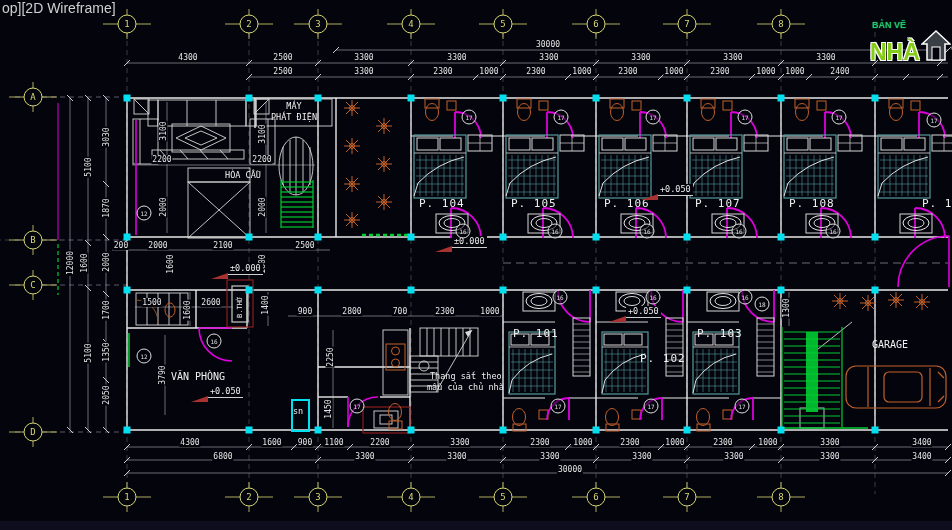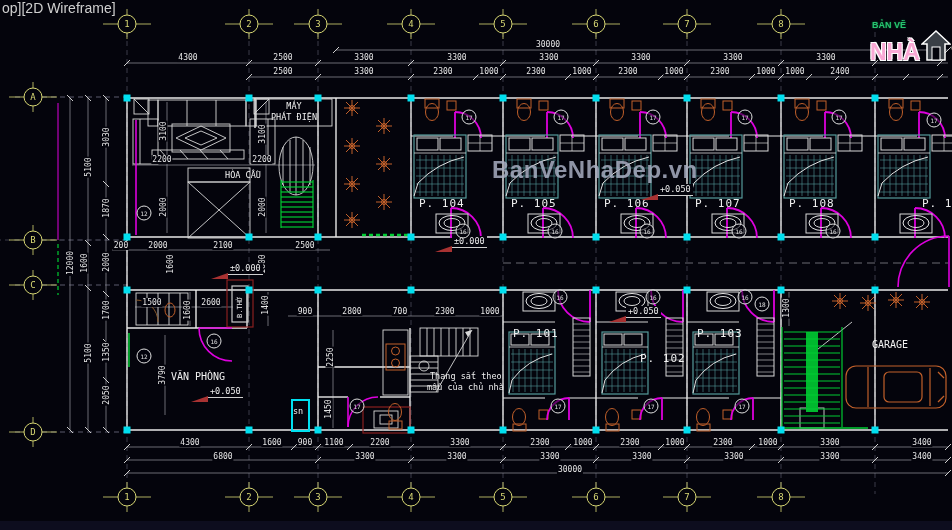--- a/index.html
+++ b/index.html
@@ -26,21 +26,21 @@
   .sn-box{position:absolute;left:291px;top:399px;width:15px;height:29px;border:2.5px solid #00e0f0;z-index:12;}
   .wm-center{position:absolute;left:492px;top:156px;font:bold 24px "Liberation Sans",sans-serif;
              color:#a8aec2;opacity:.85;letter-spacing:.5px;z-index:25;}
   .wm-bottom{position:absolute;left:312px;top:488px;font:bold 26px "Liberation Sans",sans-serif;
              color:#99a1b7;opacity:.92;z-index:30;}
   .bottom-strip{position:absolute;left:0;top:521px;width:952px;height:9px;background:#0d0d1e;z-index:5;}
   .logo{position:absolute;left:870px;top:4px;width:110px;height:64px;z-index:35;}
   .logo-top{position:absolute;left:2px;top:16px;font:bold 9px "Liberation Sans",sans-serif;color:#27c46f;
             text-shadow:0 0 2px #063;}
   .logo-row{position:absolute;left:0px;top:26px;display:flex;align-items:center;}
-  .logo-brand{font:bold 23px "Liberation Sans",sans-serif;color:#f9a8d4;
+  .logo-brand{font:bold 23px "Liberation Sans",sans-serif;color:#84cc16;
               text-shadow:-1px -1px 0 #fff,1px -1px 0 #fff,-1px 1px 0 #fff,1px 1px 0 #fff;margin-top:8px;}
   .logo-suffix{font:bold 21px "Liberation Sans",sans-serif;color:#fff;
                text-shadow:-1px -1px 0 #333,1px -1px 0 #333,-1px 1px 0 #333,1px 1px 0 #333;}
   .house-icon{margin:0 1px;}
 </style>
 </head>
 <body>
 
 <div id="stage">
   <div class="viewport-label">op][2D Wireframe]</div>
@@ -747,21 +747,20 @@
         <line x1="33" y1="417" x2="33" y2="447"></line>
       </g>
   </svg>
 
   <div class="sn-box"></div>
   <div class="note" style="left:430px;top:371px;">Thang sắt theo</div>
   <div class="note" style="left:427px;top:382px;">mẫu của chủ nhà</div>
   <div class="note" style="left:293px;top:406px;">sn</div>
   <div class="note v" style="left:236px;top:318px;">B.THỜ</div>
 
-  <div class="wm-center">BanVeNhaDep.vn</div>
   <div class="bottom-strip"></div>
 
   <div class="logo">
     <div class="logo-top">BẢN VẼ</div>
     <div class="logo-row">
       <span class="logo-brand">NHÀ</span>
       <span class="house-icon">
         <svg width="30" height="32" viewBox="0 0 30 32">
           <path d="M15,1 L29,14 L24,14 L24,30 L6,30 L6,14 L1,14 Z" fill="#3a3f46" stroke="#fff" stroke-width="1.5"></path>
           <rect x="11" y="17" width="8" height="13" fill="#04040c" stroke="#fff" stroke-width="1"></rect>

